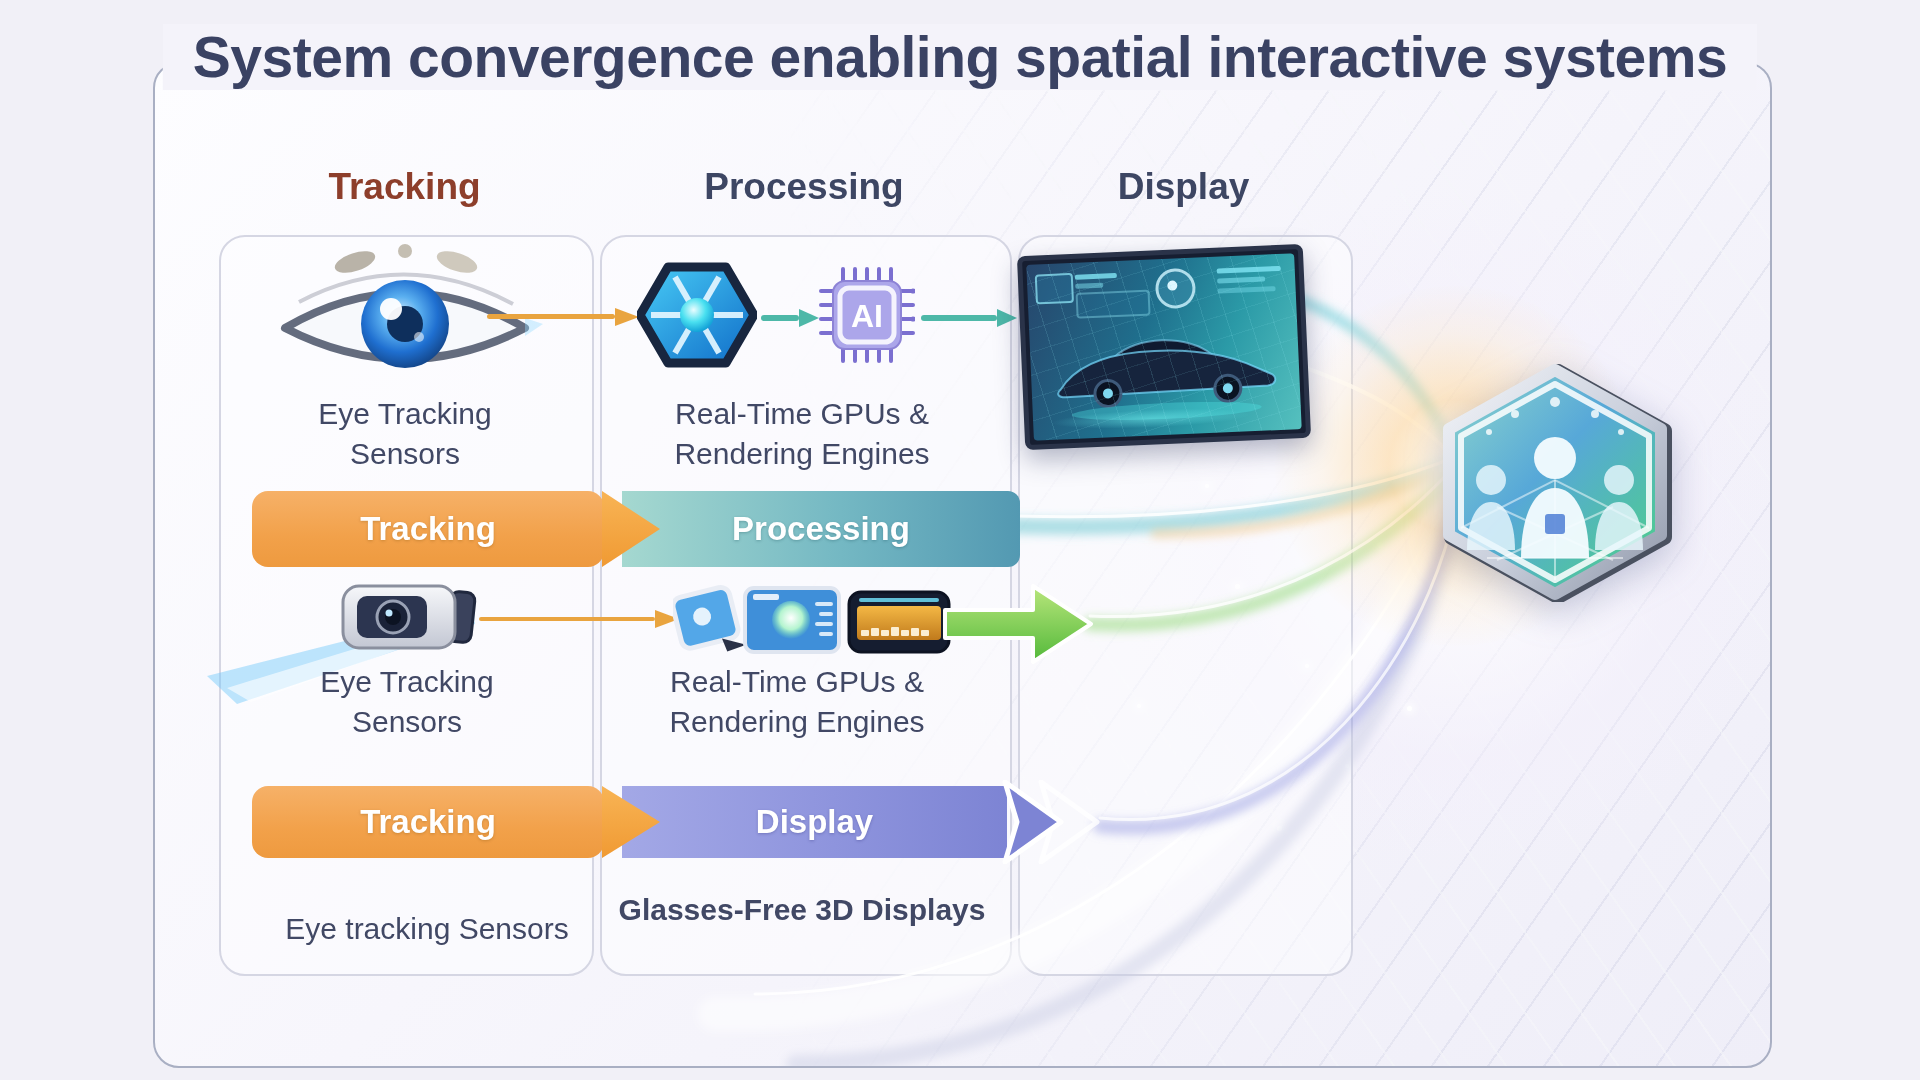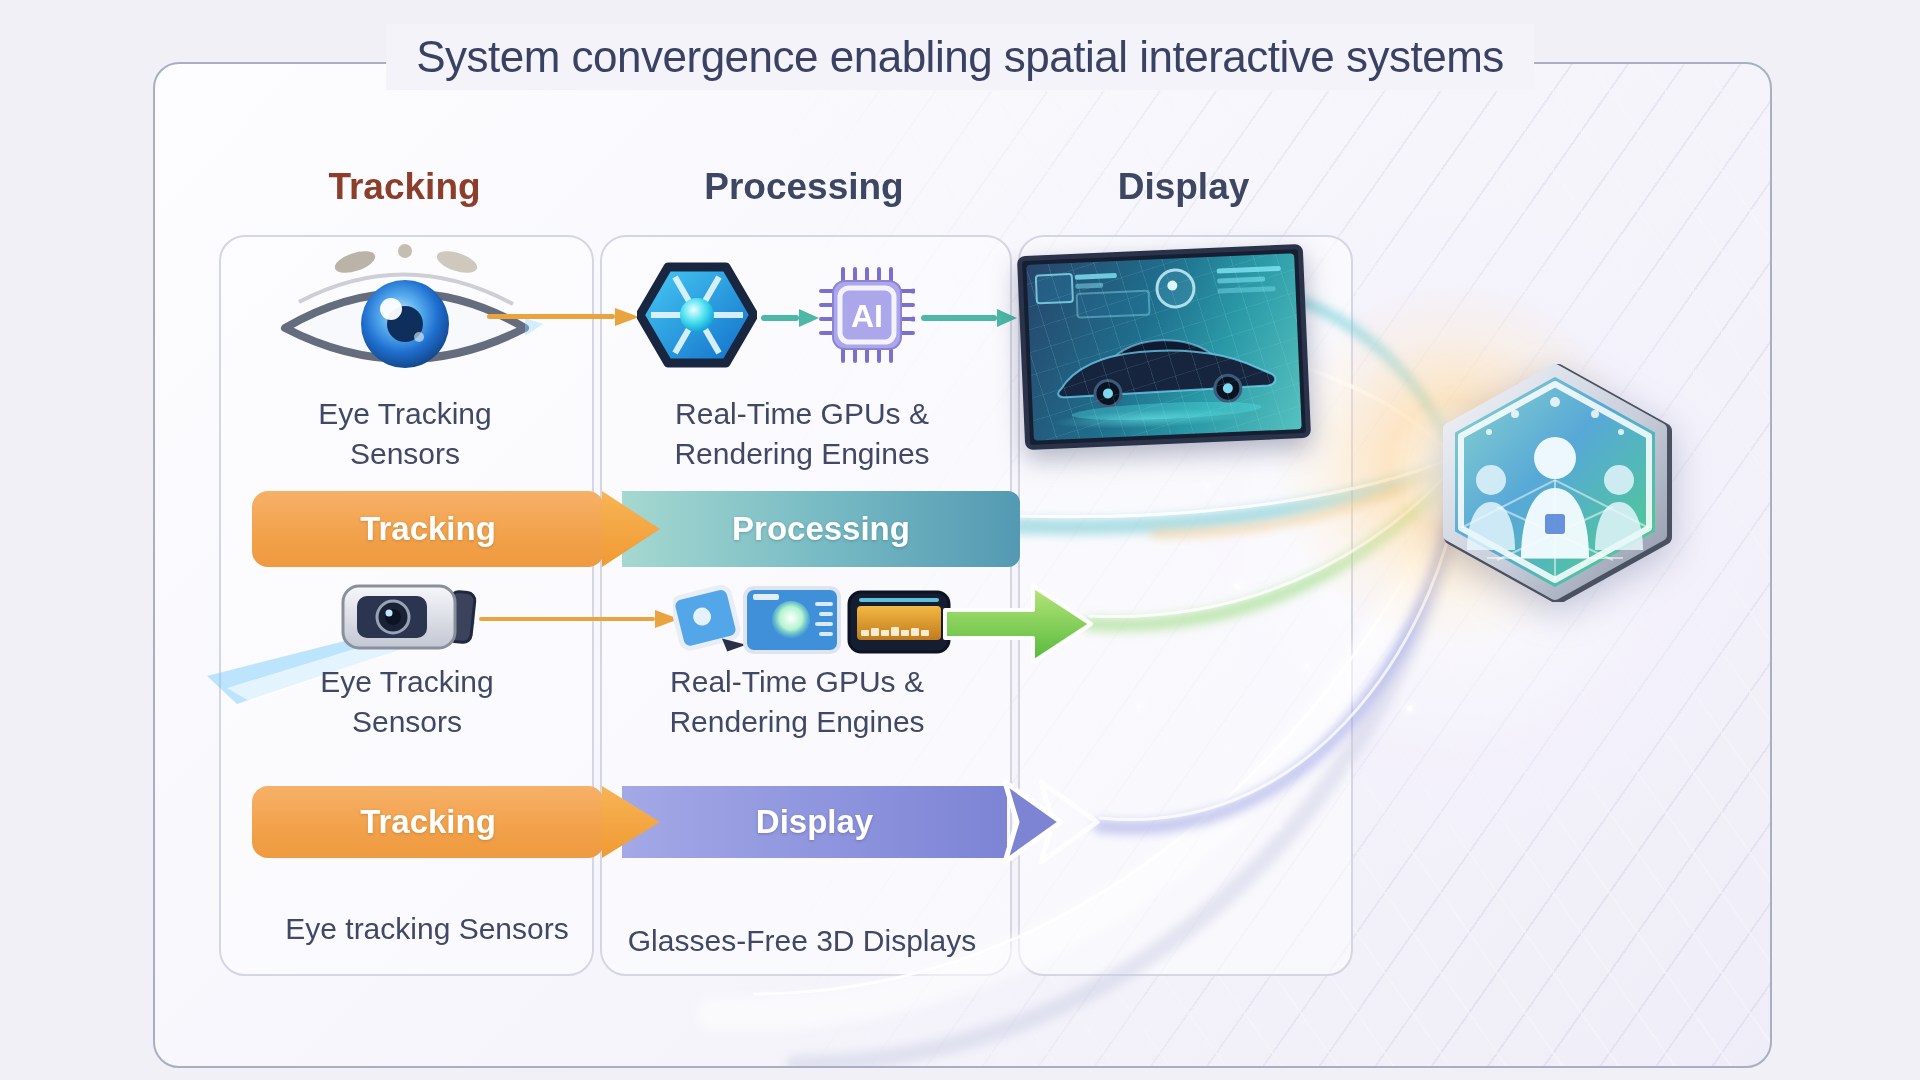--- a/index.html
+++ b/index.html
@@ -14,21 +14,21 @@
   
   .frame{
     position:absolute;left:153px;top:62px;width:1615px;height:1002px;
     border:2px solid #a9afc3;border-radius:26px;
     background:linear-gradient(135deg,#fdfdff 0%,#f7f6fc 45%,#efeef8 100%);
     overflow:hidden;
   }
   .page-title{
     position:absolute;left:50%;top:24px;transform:translateX(-50%);
     padding:0 30px;background:#f4f3fa;
-    font-size:44px;font-weight:400;color:#3a4263;letter-spacing:-.5px;
+    font-size:57px;font-weight:700;color:#3a4263;letter-spacing:-.5px;
     white-space:nowrap;z-index:30;line-height:66px;
   }
 
   
   .grid-bg{
     position:absolute;left:620px;top:0;right:0;bottom:0;
     background-image:
       repeating-linear-gradient(55deg, rgba(255,255,255,.55) 0 2px, transparent 2px 46px),
       repeating-linear-gradient(-55deg, rgba(163,168,200,.20) 0 2px, transparent 2px 46px),
       repeating-linear-gradient(55deg, rgba(163,168,200,.14) 0 2px, transparent 2px 46px);
@@ -397,21 +397,21 @@
 
     <div class="band-seg band2-orange">Tracking</div>
     <div class="band-seg band2-purple">Display</div>
     <div class="band-seg band2-head"></div>
     <svg class="band2-chevron" width="120" height="84" viewBox="0 0 120 84">
       <polygon points="40,2 96,42 40,82 52,42" fill="none" stroke="rgba(255,255,255,.8)" stroke-width="5" stroke-linejoin="round"></polygon>
       <polygon points="4,2 60,42 4,82 16,42" fill="#7d84d4" stroke="#ffffff" stroke-width="5" stroke-linejoin="round"></polygon>
     </svg>
 
     <div class="item-label" style="left:272px;top:845px;transform:translateX(-50%);white-space:nowrap;">Eye tracking Sensors</div>
-    <div class="item-label" style="left:647px;top:857px;transform:translateX(-50%);white-space:nowrap;">Glasses-Free 3D Displays</div>
+    <div class="item-label" style="left:647px;top:826px;transform:translateX(-50%);white-space:nowrap;font-weight:bold;">Glasses-Free 3D Displays</div>
 
     <svg class="hex-icon" width="256" height="240" viewBox="0 0 256 240">
       <defs>
         <linearGradient id="hexFill" x1="0" y1="0" x2="1" y2="1">
           <stop offset="0%" stop-color="#8fd8cc"></stop>
             <stop offset="45%" stop-color="#57a8d8"></stop>
             <stop offset="85%" stop-color="#4fc898"></stop>
         </linearGradient>
         <linearGradient id="hexRim" x1="0" y1="0" x2="1" y2="1">
           <stop offset="0%" stop-color="#f2f4f8"></stop>

